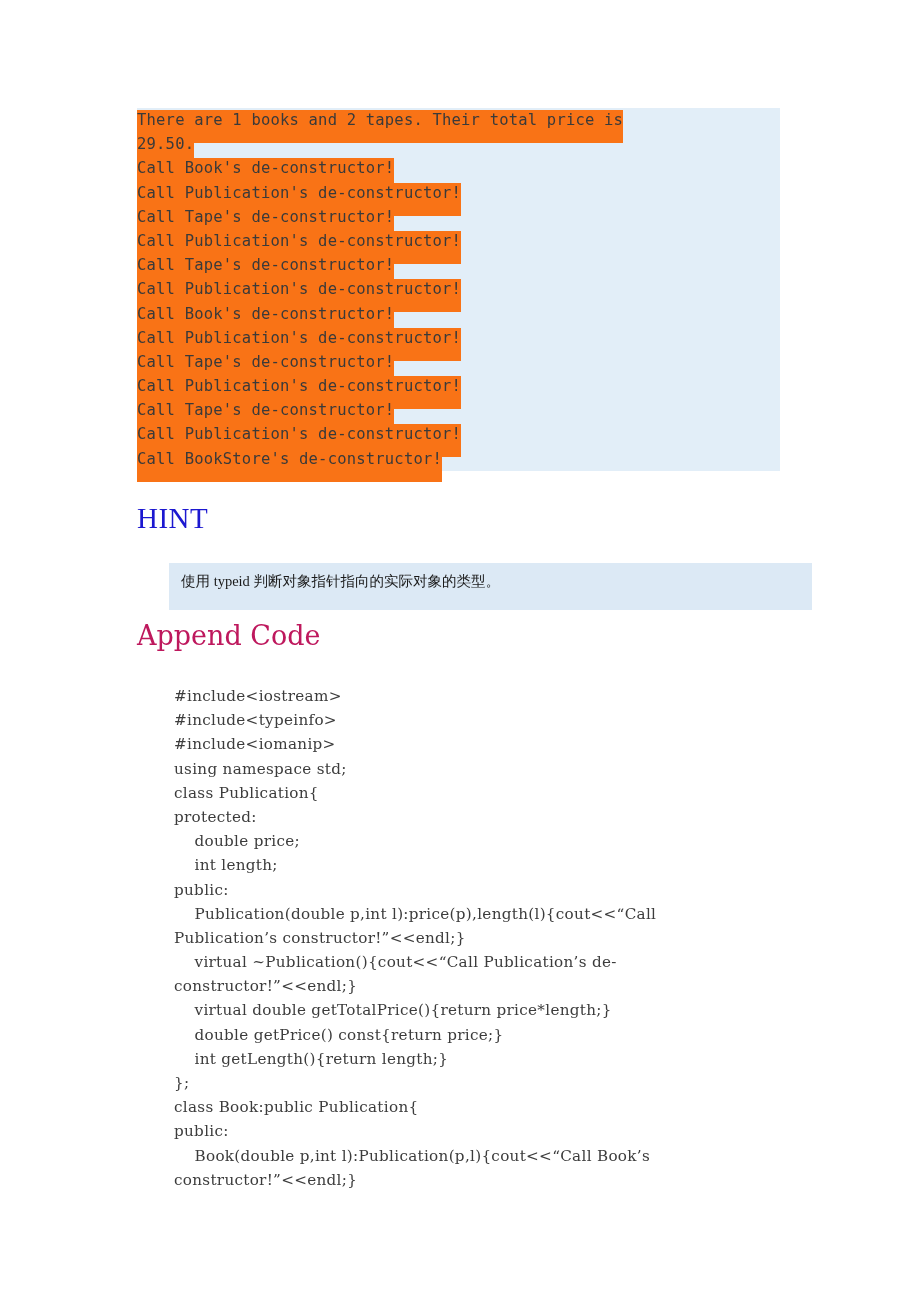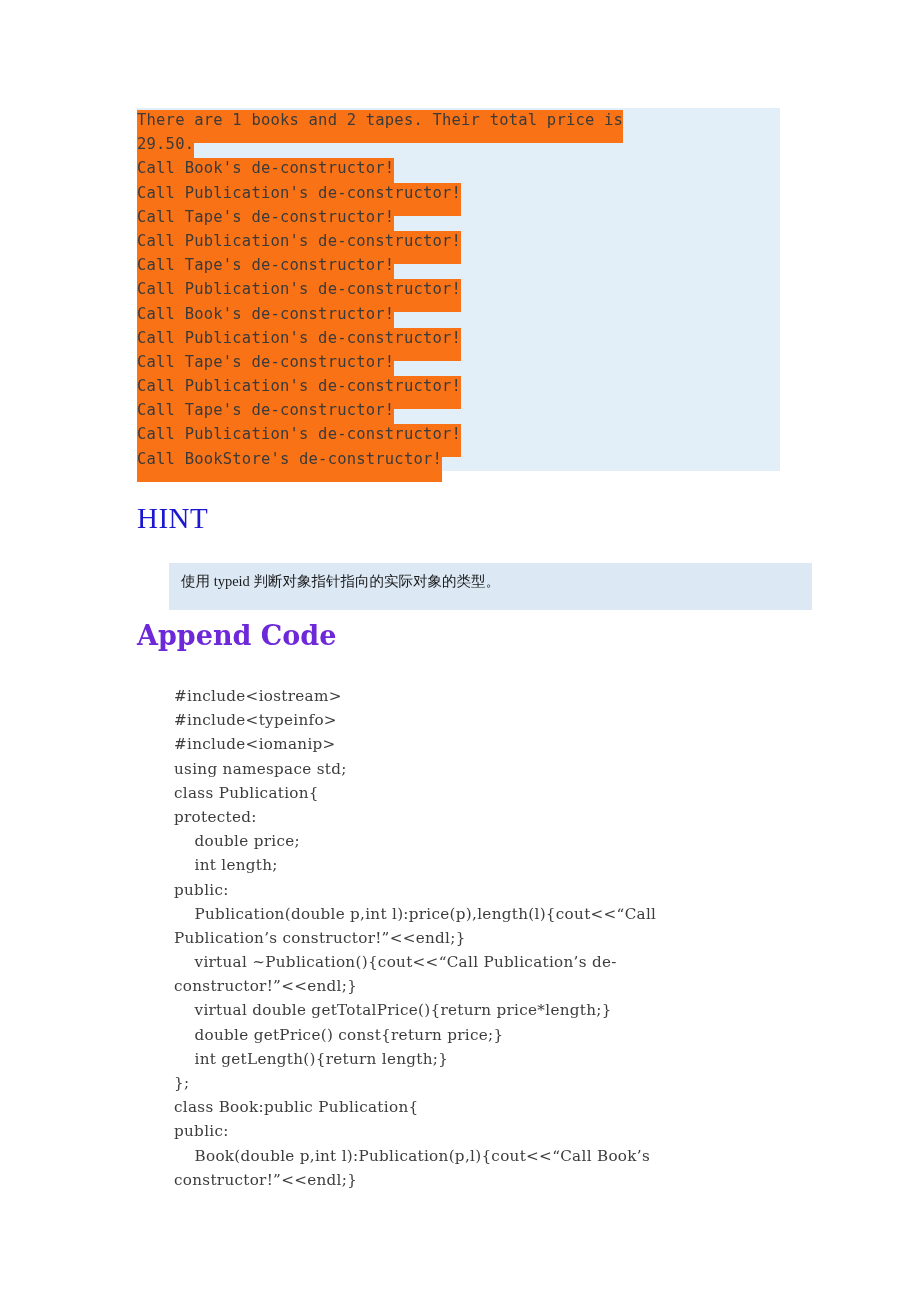--- a/index.html
+++ b/index.html
@@ -58,22 +58,22 @@
     font-weight: 400;
     color: #1c18d0;
     letter-spacing: 0.5px;
   }
   .h-append {
     position: absolute;
     left: 137px;
     top: 620px;
     font-family: "DejaVu Serif", "Liberation Serif", serif;
     font-size: 27px;
-    font-weight: 700;
-    color: #6d28d9;
+    font-weight: 400;
+    color: #be185d;
     letter-spacing: 0px;
   }
 
   
   .hint-box {
     position: absolute;
     left: 137px;
     top: 563px;
     width: 643px;
     height: 47px;

